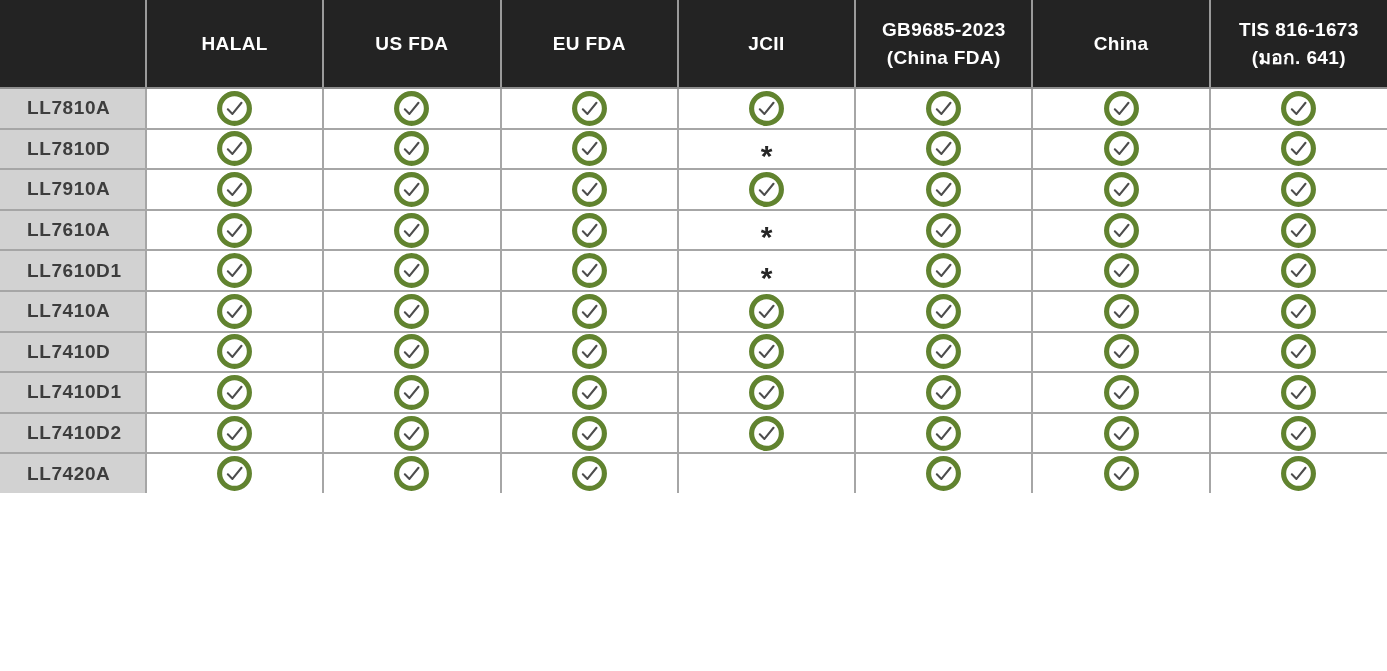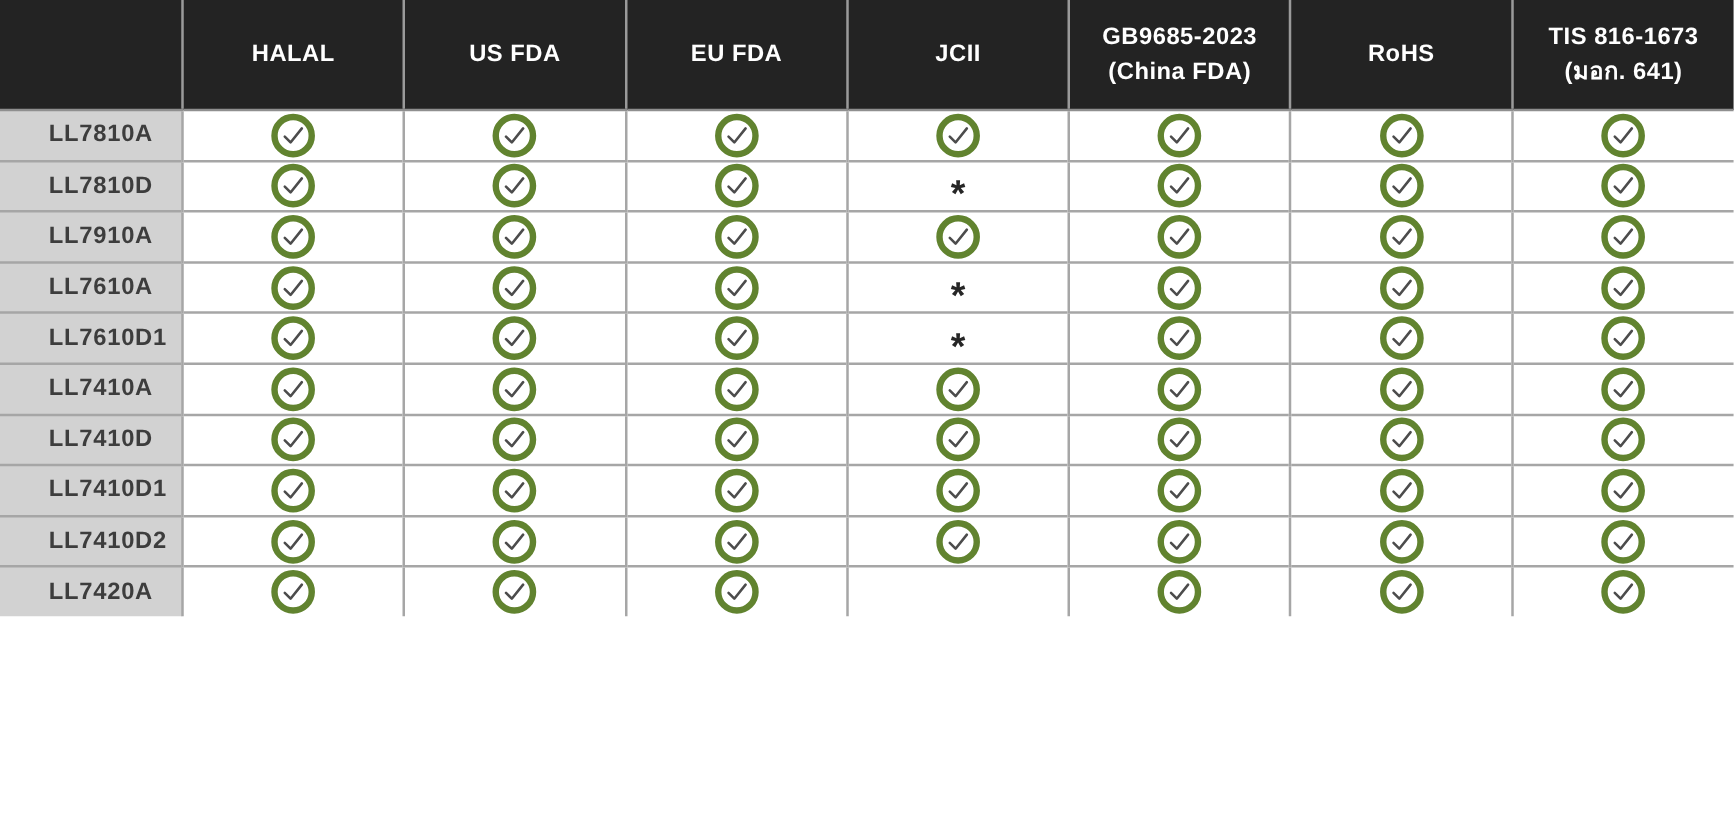--- a/index.html
+++ b/index.html
@@ -25,21 +25,21 @@
     text-align:center;vertical-align:middle;padding:0;
     border-left:2px solid var(--header-divider);
     border-bottom:2px solid var(--header-underline);
   }
   th:first-child{border-left:none;}
   .hline{line-height:28px;}
   td{padding:0;text-align:center;vertical-align:middle;}
   td.model{
     background:var(--label-bg);color:var(--label-text);
     font-weight:bold;font-size:19px;letter-spacing:.6px;
-    text-align:left;padding-left:39px;
+    text-align:left;padding-left:27px;
     border-top:2px solid var(--grid-line);
   }
   td.cell{
     background:var(--cell-bg);
     border-top:2px solid var(--grid-line);
     border-left:2px solid var(--grid-line);
   }
   svg.check{width:37px;height:37px;display:block;margin:0 auto;}
   svg.check .ring{stroke:var(--check-ring);stroke-width:5;fill:none;}
   svg.check .tick{stroke:var(--check-mark);stroke-width:2;fill:none;
@@ -76,21 +76,21 @@
           <div class="hline">EU FDA</div>
         </th>
         <th>
           <div class="hline">JCII</div>
         </th>
         <th>
           <div class="hline">GB9685-2023</div>
           <div class="hline">(China FDA)</div>
         </th>
         <th>
-          <div class="hline">RoHS</div>
+          <div class="hline">China</div>
         </th>
         <th>
           <div class="hline">TIS 816-1673</div>
           <div class="hline">(มอก. 641)</div>
         </th>
       </tr>
   </thead>
   <tbody id="body-rows">
       <tr>
         <td class="model">LL7810A</td>

